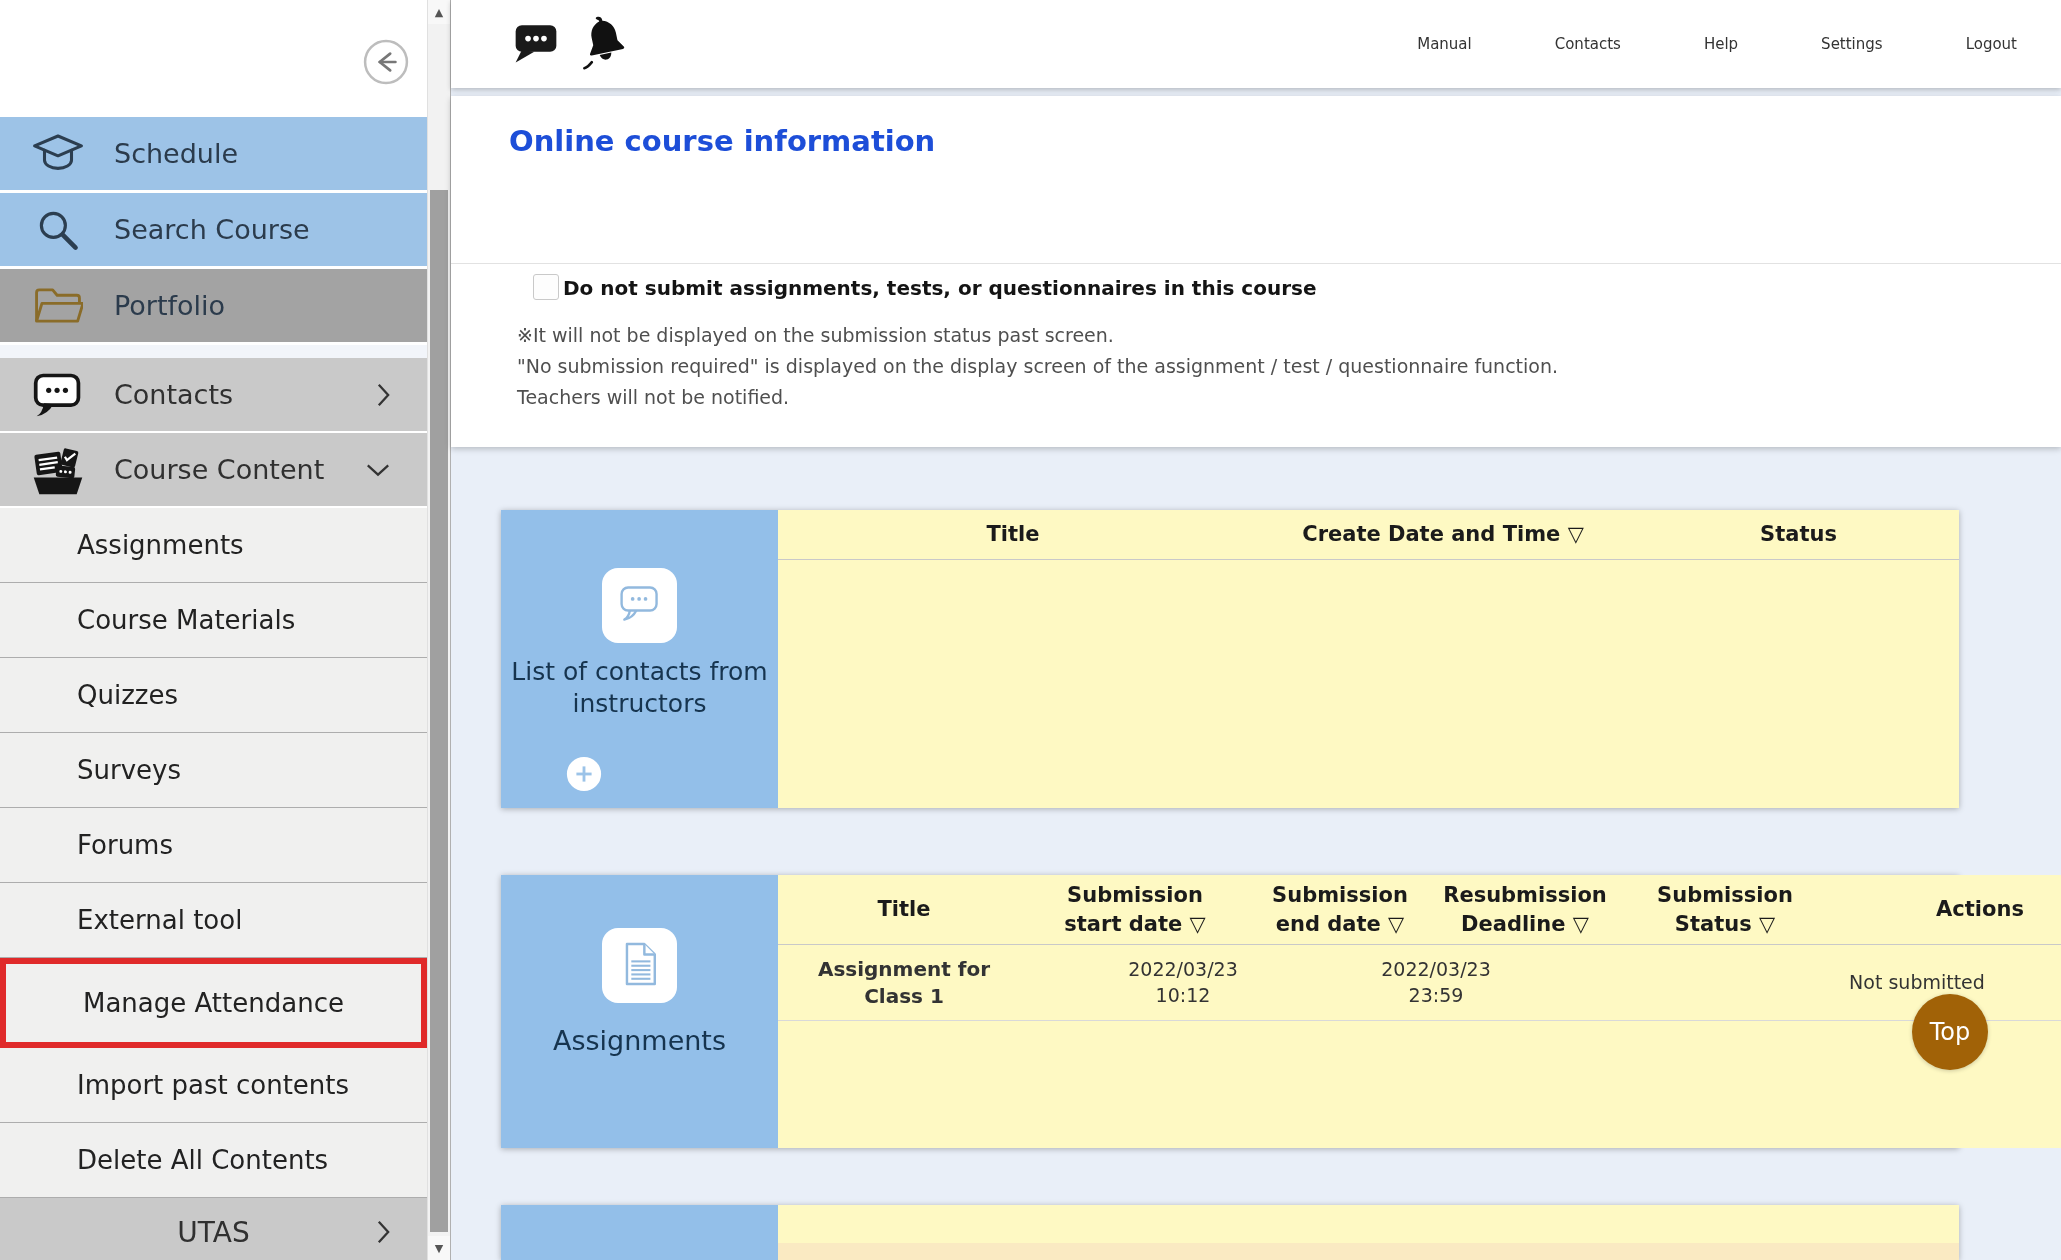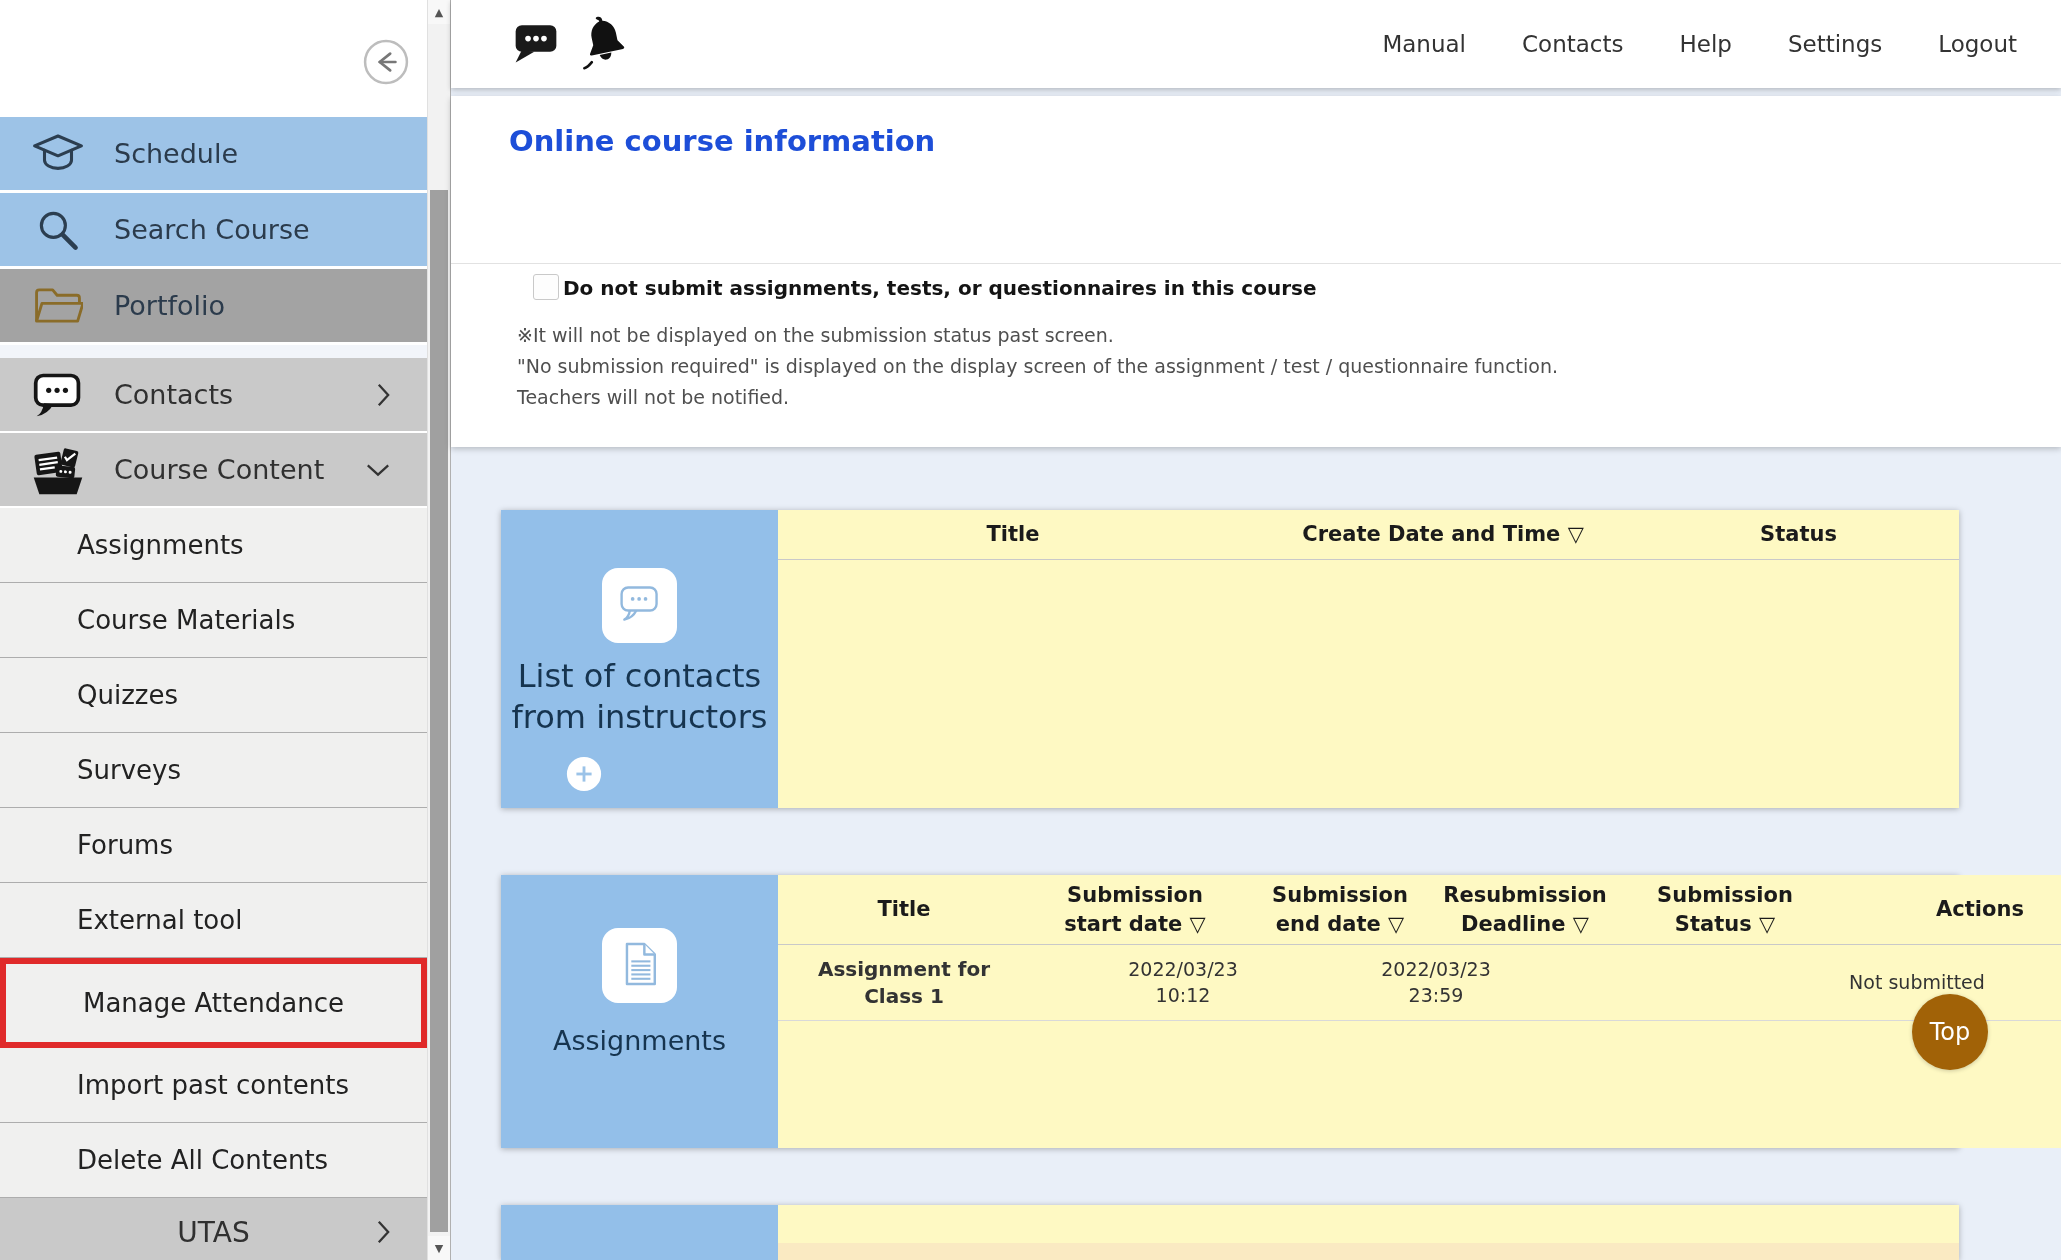--- a/index.html
+++ b/index.html
@@ -30,34 +30,34 @@
   .sb-scrollbar .btn.up { top:0; }
   .sb-scrollbar .btn.down { bottom:0; }
   .sb-scrollbar .thumb { position:absolute; left:2px; top:190px; width:18px; height:1042px; background:#a0a0a0; cursor:pointer; }
 
   
   #main { position:absolute; left:451px; top:0; width:1610px; height:1260px; background:#e9eff8; }
   #topbar { position:absolute; left:0; top:0; width:100%; height:88px; background:#fff; box-shadow:0 2px 5px rgba(0,0,0,0.22); z-index:2; }
   .tb-chat { position:absolute; left:62px; top:20px; }
   .tb-bell { position:absolute; left:126px; top:12px; transform:rotate(-12deg); }
   #topnav { position:absolute; right:44px; top:0; height:88px; display:flex; align-items:center; gap:56px; }
-  #topnav a { font-size:23px; color:#333; text-decoration:none; cursor:pointer; }
+  #topnav a { font-size:15px; color:#333; text-decoration:none; cursor:pointer;margin-left:27px; }
 
   #info-card { position:absolute; left:0; top:96px; width:100%; height:351px; background:#fff; box-shadow:0 2px 6px rgba(0,0,0,0.22); z-index:1; }
   #info-title { position:absolute; left:58px; top:28px; font-size:29px; font-weight:bold; color:#1d4ed8;text-align:right; }
   #info-divider { position:absolute; left:0; top:167px; width:100%; height:1px; background:#e2e2e2; }
   #chk-row { position:absolute; left:82px; top:178px; display:flex; align-items:flex-end; gap:4px; }
   #chk-box { width:26px; height:26px; background:#fdfdfd; border:1px solid #c9c9c9; border-radius:3px; cursor:pointer; }
   #chk-label { font-size:20px; font-weight:bold; color:#141414; }
   #notes { position:absolute; left:66px; top:224px; font-size:19px; color:#4f4f4f; line-height:31px; }
 
   .card { position:absolute; left:50px; width:1458px; background:#fff; box-shadow:0 1px 6px rgba(0,0,0,0.28); display:flex; }
   .panel { width:277px; background:#93bfe9; position:relative; flex:0 0 277px; }
   .tile { position:absolute; left:101px; width:75px; height:75px; background:#fff; border-radius:16px; display:flex; align-items:center; justify-content:center; }
-  .panel-label { position:absolute; left:0; width:100%; text-align:center; font-size:32px; color:#16344f; line-height:1.28; }
+  .panel-label { position:absolute; left:0; width:100%; text-align:center; font-size:25px; color:#16344f; line-height:1.28; }
   .plus-btn { position:absolute; cursor:pointer; width:38px; height:38px; }
   .tablearea { flex:1; background:#fef9c3; position:relative; }
   .thead { display:flex; border-bottom:1px solid #c9c9c9; }
   .th { display:flex; align-items:center; justify-content:center; text-align:center; font-size:21px; font-weight:bold; color:#1b1b1b; line-height:1.35; padding:0 10px; }
   .sort { font-weight:bold; }
   .trow { display:flex; border-bottom:1px solid #d9d9d9; }
   .td { display:flex; align-items:center; justify-content:center; text-align:center; font-size:19px; color:#333; line-height:1.35; padding:0 20px; }
 
   #card-contacts { top:510px; height:298px; }
   #card-contacts .thead { height:50px; }

